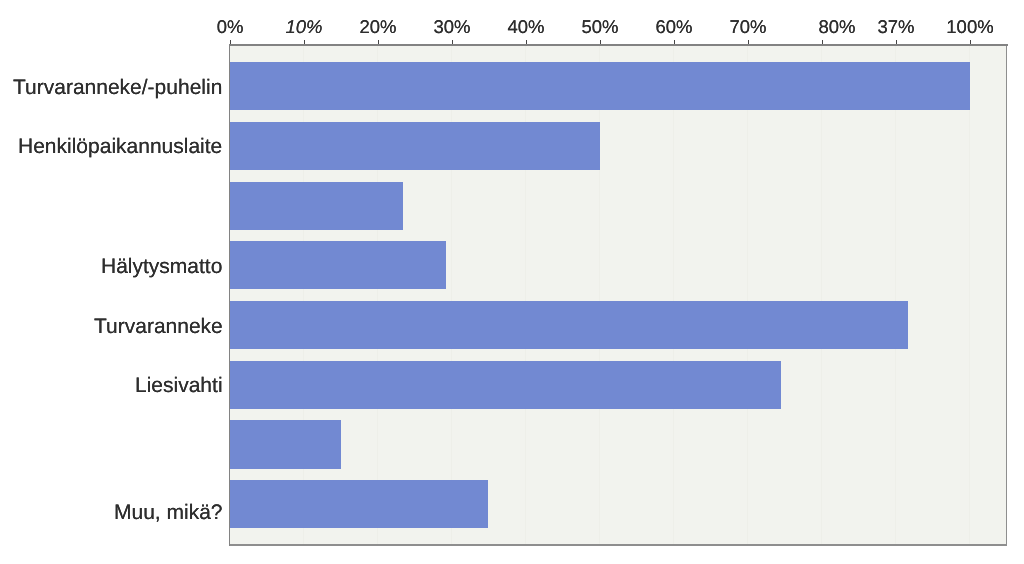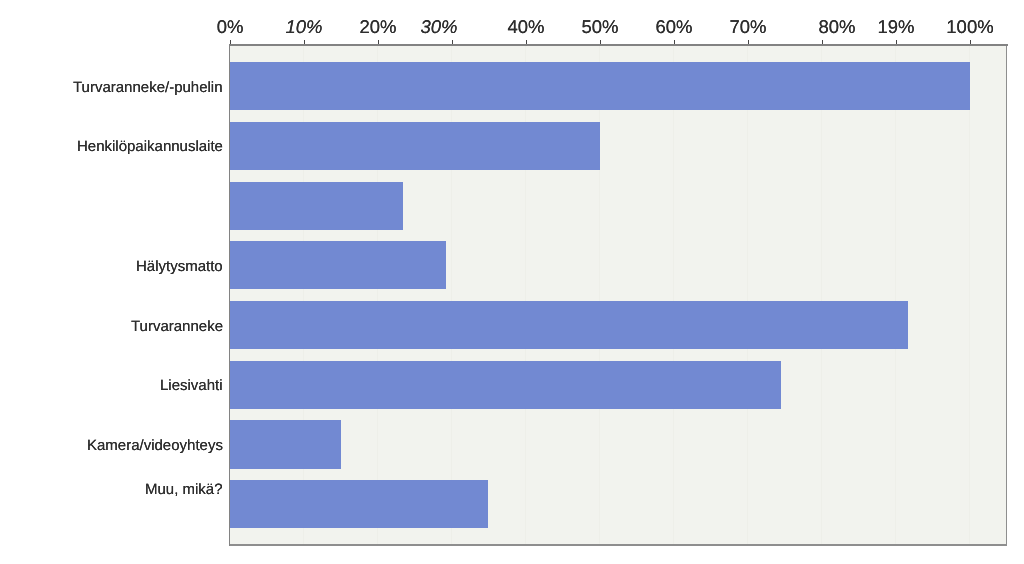--- a/index.html
+++ b/index.html
@@ -98,21 +98,21 @@
   }
   .bar {
     position: absolute;
     left: 229.5px;
     background: #7289d2;
   }
   .ylabel {
     position: absolute;
     will-change: transform;
     right: 0;
-    font-size: 15px;
+    font-size: 21px;
     line-height: 21px;
     color: #2e2e2e;
     text-shadow: 0 0 0.25px #2e2e2e;
     white-space: nowrap;
     text-align: right;
   }
   .ylabels {
     position: absolute;
     left: 0;
     top: 0;
@@ -168,33 +168,32 @@
     <div class="tick" style="left: 747.5px;"></div>
     <div class="tick" style="left: 821.5px;"></div>
     <div class="tick" style="left: 895.5px;"></div>
     <div class="tick" style="left: 969.5px;"></div>
   </div>
 
   <div class="xlabels">
     <div class="xlabel" style="left: 229.9px;">0%</div>
     <div class="xlabel" style="left: 303.9px; font-style: italic;">10%</div>
     <div class="xlabel" style="left: 377.9px;">20%</div>
-    <div class="xlabel" style="left: 439px; font-style: italic;">30%</div>
+    <div class="xlabel" style="left: 452px;">30%</div>
     <div class="xlabel" style="left: 525.9px; text-align: center;">40%</div>
     <div class="xlabel" style="left: 599.9px;">50%</div>
     <div class="xlabel" style="left: 673.9px;">60%</div>
     <div class="xlabel" style="left: 747.9px;">70%</div>
     <div class="xlabel" style="left: 837px;">80%</div>
-    <div class="xlabel" style="left: 895.9px;">19%</div>
+    <div class="xlabel" style="left: 895.9px;">37%</div>
     <div class="xlabel" style="left: 969.9px;">100%</div>
   </div>
 
   <div class="ylabels">
     <div class="ylabel" style="top: 76.75px;">Turvaranneke/-puhelin</div>
     <div class="ylabel" style="top: 136.45px; text-align: center;">Henkilöpaikannuslaite</div>
     <div class="ylabel" style="top: 255.85px;">Hälytysmatto</div>
     <div class="ylabel" style="top: 315.55px;">Turvaranneke</div>
     <div class="ylabel" style="top: 375.25px;">Liesivahti</div>
-    <div class="ylabel" style="top: 434.95px;">Kamera/videoyhteys</div>
-    <div class="ylabel" style="top: 479px;">Muu, mikä?</div>
+    <div class="ylabel" style="top: 502px;">Muu, mikä?</div>
   </div>
 
 </div>
 
 </body></html>

